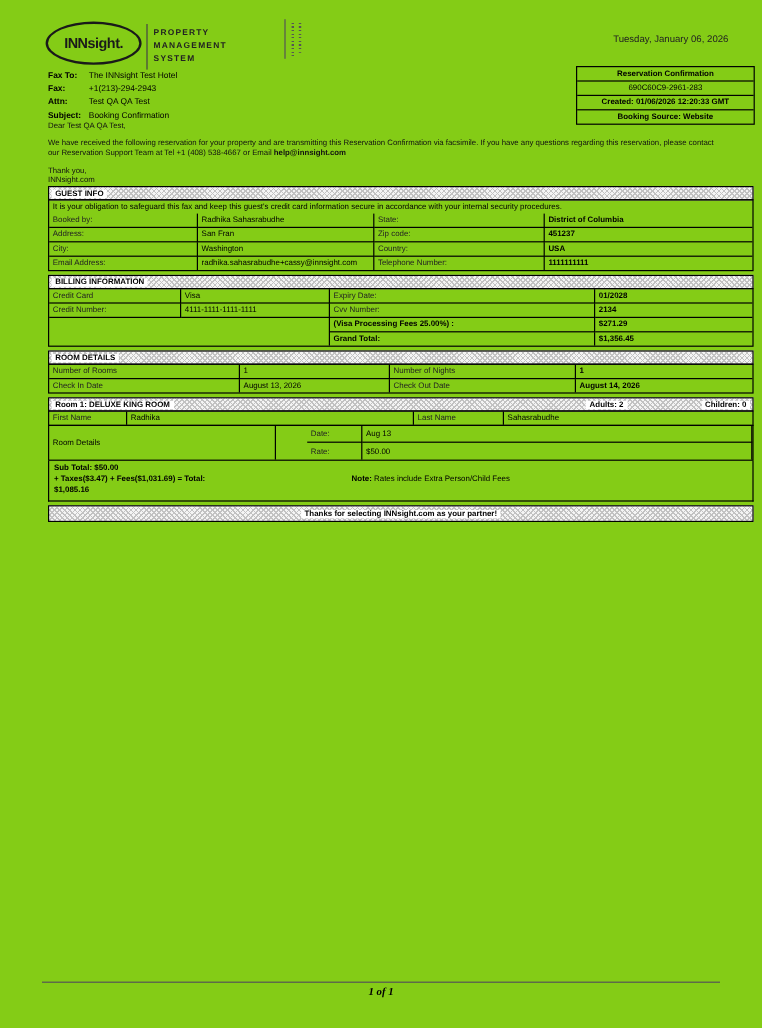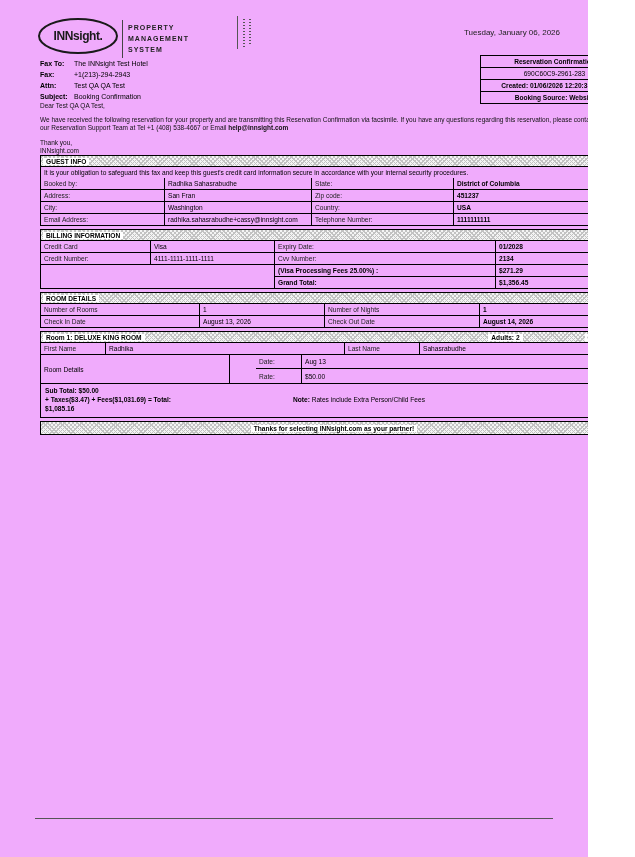--- a/index.html
+++ b/index.html
@@ -1,17 +1,17 @@
 <!DOCTYPE html>
 <html><head>
 <meta charset="utf-8">
 <style>
   html,body{margin:0;padding:0;background:#fff;}
   .page{
-    position:relative;width:588px;height:857px;background:#f0abfc;overflow:hidden;
+    position:relative;width:635px;height:857px;background:#84cc16;overflow:hidden;
     font-family:"Liberation Sans",sans-serif;color:#000;
   }
   
   .logo-wrap{position:absolute;left:38px;top:18px;display:flex;align-items:center;}
   .logo-ellipse{
     width:76px;height:32px;border:2px solid #1a1a1a;border-radius:50%;
     display:flex;align-items:center;justify-content:center;
     font-weight:bold;font-size:12px;letter-spacing:-0.4px;color:#1a1a1a;
   }
   .logo-divider{position:absolute;left:122px;top:20px;width:1px;height:38px;background:#444;}
@@ -223,14 +223,15 @@
       </div>
     </div>
 
     <div class="sec-bar thanks-bar">
       <span class="sec-chip">Thanks for selecting INNsight.com as your partner!</span>
     </div>
 
   </div>
 
   <div class="footer-rule"></div>
+  <div class="page-num">1 of 1</div>
 
 </div>
 
 </body></html>

